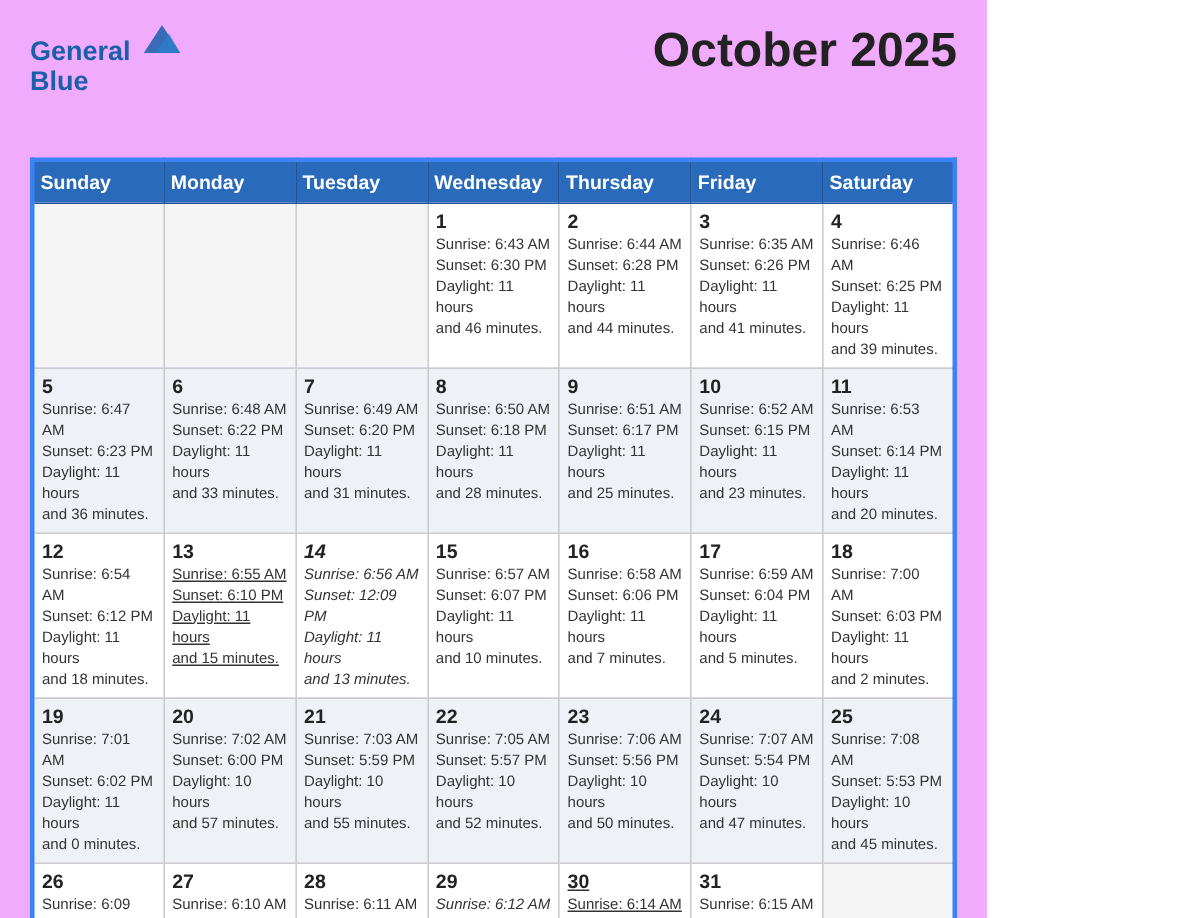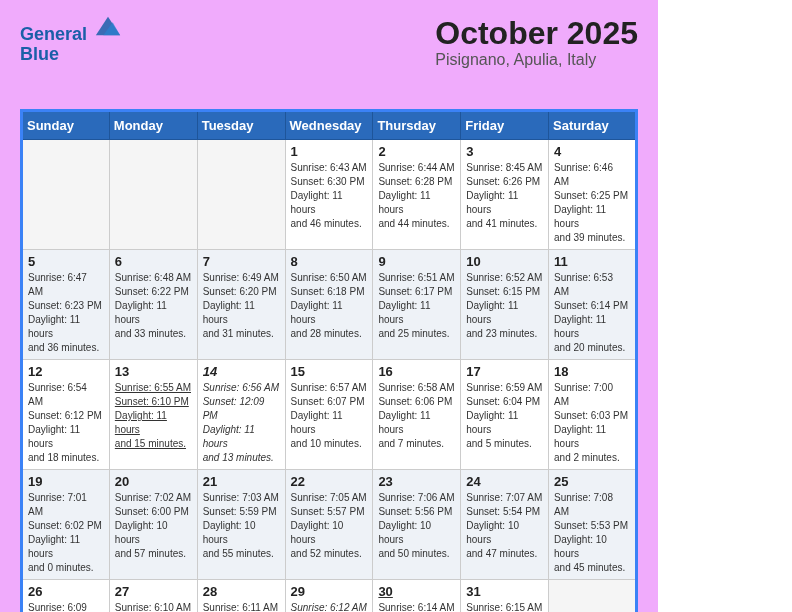--- a/index.html
+++ b/index.html
@@ -34,20 +34,21 @@
     .logo-text span {
       color: #1a5fa8;
     }
     .logo-icon {
       width: 28px;
       height: 28px;
       margin-left: 2px;
       margin-top: -4px;
     }
     .title-block {
+      text-align: right;
     }
     .title-block h1 {
       font-size: 32px;
       font-weight: bold;
       color: #222;
       line-height: 1.1;
     }
     .title-block h2 {
       font-size: 16px;
       font-weight: normal;
@@ -107,21 +108,20 @@
               <polygon points="2,24 15,4 28,24" fill="#1a5fa8" opacity="0.85"></polygon>
               <polygon points="10,24 20,10 28,24" fill="#2a80d0" opacity="0.7"></polygon>
             </svg>
           </div>
         </div>
         <div class="logo-text" style="color:#1a5fa8;font-size:18px;font-weight:bold;">Blue</div>
       </div>
     </div>
     <div class="title-block">
       <h1>October 2025</h1>
-      <h2>Pisignano, Apulia, Italy</h2>
     </div>
   </div>
 
   <table class="calendar">
     <thead>
       <tr>
         <th>Sunday</th>
         <th>Monday</th>
         <th>Tuesday</th>
         <th>Wednesday</th>
@@ -144,21 +144,21 @@
           </td>
           <td style="background: rgb(255, 255, 255);">
             <div class="day-number">2</div>
             <div class="day-info" style="white-space: pre-line;">Sunrise: 6:44 AM
 Sunset: 6:28 PM
 Daylight: 11 hours
 and 44 minutes.</div>
           </td>
           <td style="background: rgb(255, 255, 255);">
             <div class="day-number">3</div>
-            <div class="day-info" style="white-space: pre-line;">Sunrise: 8:45 AM
+            <div class="day-info" style="white-space: pre-line;">Sunrise: 6:35 AM
 Sunset: 6:26 PM
 Daylight: 11 hours
 and 41 minutes.</div>
           </td>
           <td style="background: rgb(255, 255, 255);">
             <div class="day-number">4</div>
             <div class="day-info" style="white-space: pre-line;">Sunrise: 6:46 AM
 Sunset: 6:25 PM
 Daylight: 11 hours
 and 39 minutes.</div>

